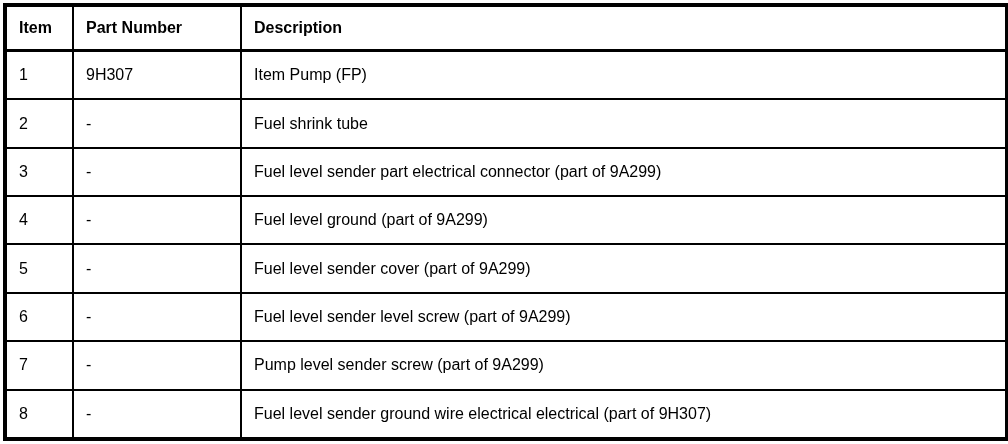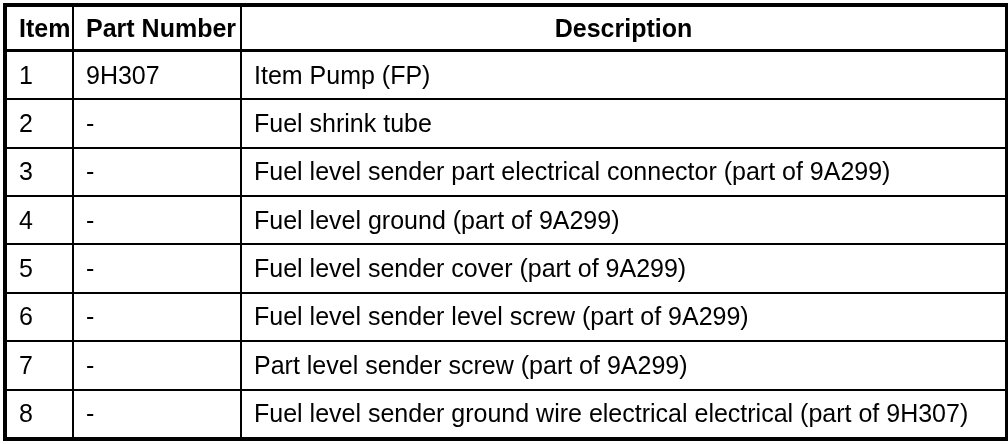--- a/index.html
+++ b/index.html
@@ -19,38 +19,38 @@
     border-collapse: collapse;
     width: 1002px;
     height: 438px;
     table-layout: fixed;
     background: #ffffff;
   }
   table.parts-table th,
   table.parts-table td {
     border: 2px solid #000000;
     color: #000000;
-    font-size: 25px;
+    font-size: 16px;
     padding: 0 0 0 12px;
     vertical-align: middle;
     overflow: hidden;
     white-space: nowrap;
   }
   table.parts-table {
     border: 4px solid #000000;
   }
   table.parts-table thead th {
     font-weight: bold;
     text-align: left;
     height: 42px;
     border-bottom-width: 3px;
   }
   table.parts-table thead th.desc-head {
-    text-align: center;
-    padding-left: 0;
+    text-align: left;
+    padding-left: 12px;
   }
   table.parts-table tbody td {
     font-weight: normal;
     height: 46px;
   }
   col.col-item { width: 68px; }
   col.col-part { width: 168px; }
   col.col-desc { width: 766px; }
 </style>
 </head>
@@ -97,21 +97,21 @@
         <td>Fuel level sender cover (part of 9A299)</td>
       </tr>
       <tr>
         <td>6</td>
         <td>-</td>
         <td>Fuel level sender level screw (part of 9A299)</td>
       </tr>
       <tr>
         <td>7</td>
         <td>-</td>
-        <td>Part level sender screw (part of 9A299)</td>
+        <td>Pump level sender screw (part of 9A299)</td>
       </tr>
       <tr>
         <td>8</td>
         <td>-</td>
         <td>Fuel level sender ground wire electrical electrical (part of 9H307)</td>
       </tr>
     </tbody>
   </table>
 </div>
 

